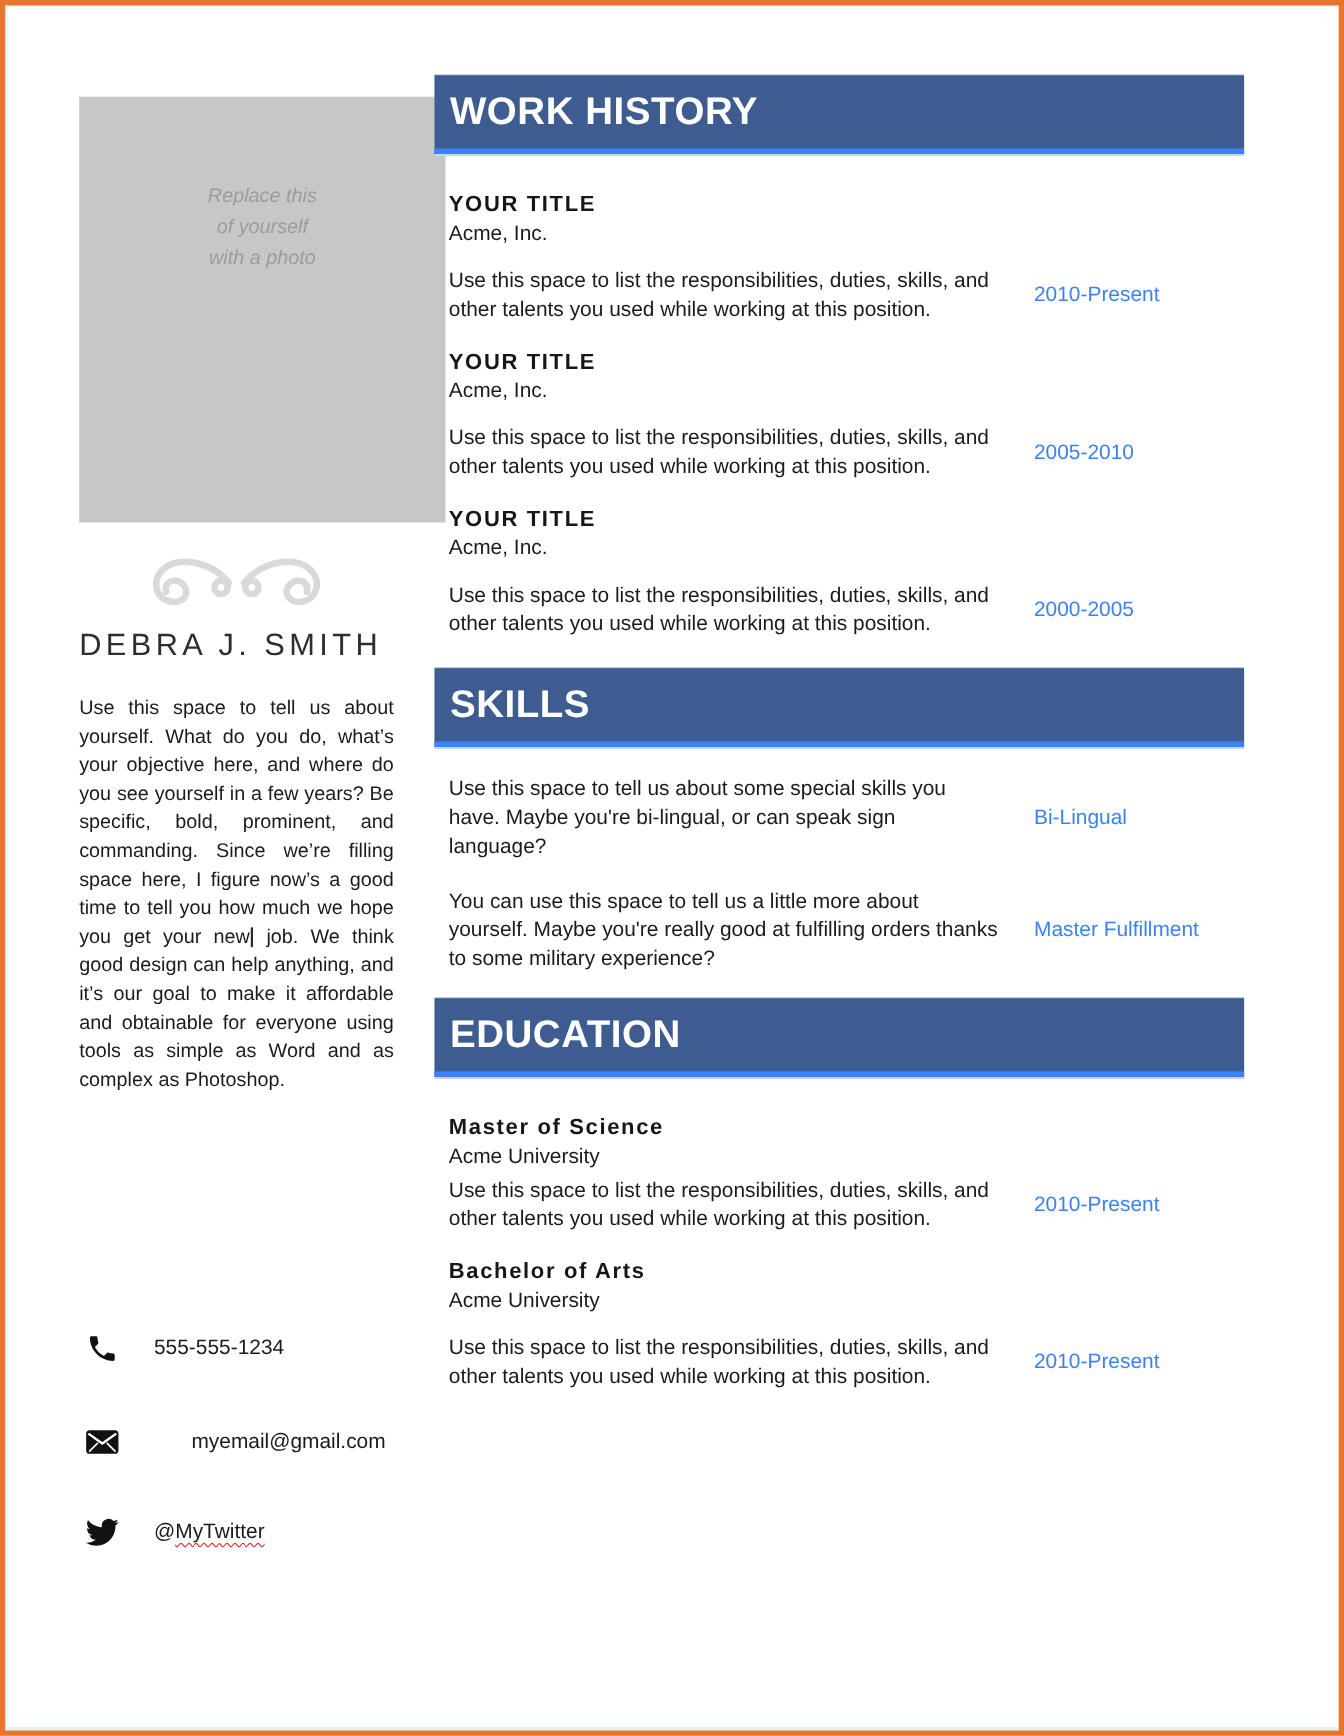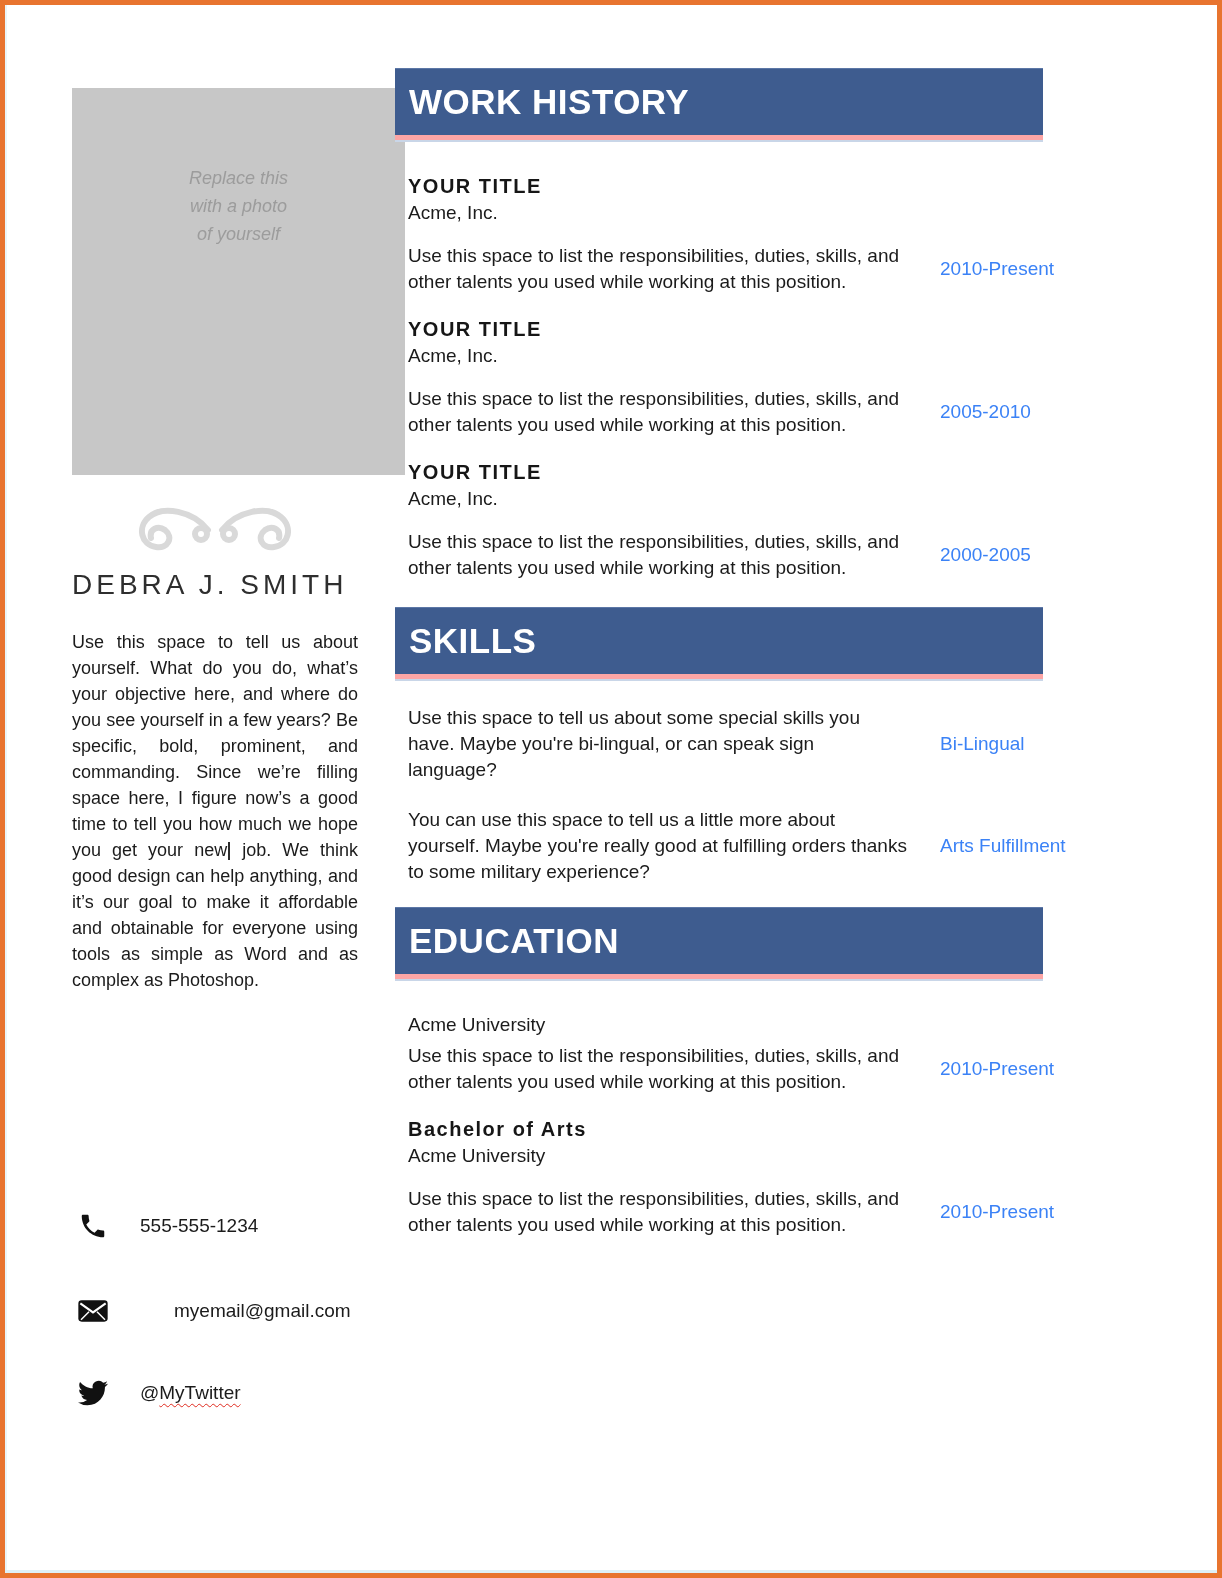--- a/index.html
+++ b/index.html
@@ -94,23 +94,23 @@
     text-underline-offset: 4px;
   }
 
   
   .main {
     position: absolute; left: 390px; top: 63px;
     width: 768px;
   }
   .section-bar {
     box-sizing: border-box;
-    width: 648px; height: 72px;
+    width: 736px; height: 72px;
     background: #3e5c8f;
-    border-bottom: 5px solid #fca5a5;
+    border-bottom: 5px solid #3b82f6;
     box-shadow: 0 2px 0 #c9d6e8, inset 0 1px 0 #5c77a6;
     display: flex; align-items: center;
     padding-left: 14px;
   }
   .section-bar span {
     color: #ffffff;
     font-size: 35px;
     font-weight: bold;
     letter-spacing: 0.5px;
   }
@@ -155,22 +155,22 @@
 </head>
 <body>
 
 <div class="page">
 
   <div class="sidebar">
 
     <div class="photo">
       <div class="photo-text">
         <div>Replace this</div>
+        <div>of yourself</div>
         <div>with a photo</div>
-        <div>of yourself</div>
       </div>
     </div>
 
     <div class="flourish-wrap">
       <svg width="172" height="56" viewBox="0 0 172 56">
         <g fill="none" stroke="#d9d9d9" stroke-width="6" stroke-linecap="round">
           <path d="M79 29 C64 10, 34 4, 20 16 C8 26, 12 44, 27 46 C39 48, 45 36, 36 29 C29 24, 20 28, 22 37"></path>
           <path d="M93 29 C108 10, 138 4, 152 16 C164 26, 160 44, 145 46 C133 48, 127 36, 136 29 C143 24, 152 28, 150 37"></path>
           <circle cx="72" cy="33" r="6"></circle>
           <circle cx="100" cy="33" r="6"></circle>
@@ -252,28 +252,29 @@
       <span>SKILLS</span>
     </div>
 
     <div class="skill-row first">
       <p class="desc">Use this space to tell us about some special skills you have. Maybe you're bi-lingual, or can speak sign language?</p>
       <div class="date">Bi-Lingual</div>
     </div>
 
     <div class="skill-row next">
       <p class="desc">You can use this space to tell us a little more about yourself. Maybe you're really good at fulfilling orders thanks to some military experience?</p>
-      <div class="date">Arts Fulfillment</div>
+      <div class="date">Master Fulfillment</div>
     </div>
 
     <div class="section-bar bar-education">
       <span>EDUCATION</span>
     </div>
 
     <div class="entry first">
+      <div class="entry-title">Master of Science</div>
       <div class="entry-company">Acme University</div>
       <div class="entry-row tight">
         <p class="desc">Use this space to list the responsibilities, duties, skills, and other talents you used while working at this position.</p>
         <div class="date">2010-Present</div>
       </div>
     </div>
 
     <div class="entry next">
       <div class="entry-title">Bachelor of Arts</div>
       <div class="entry-company">Acme University</div>

